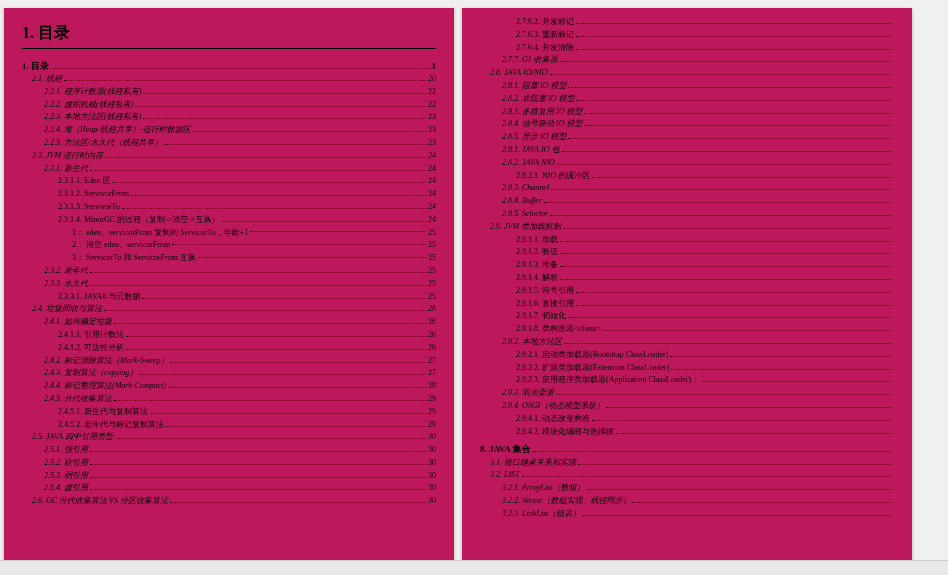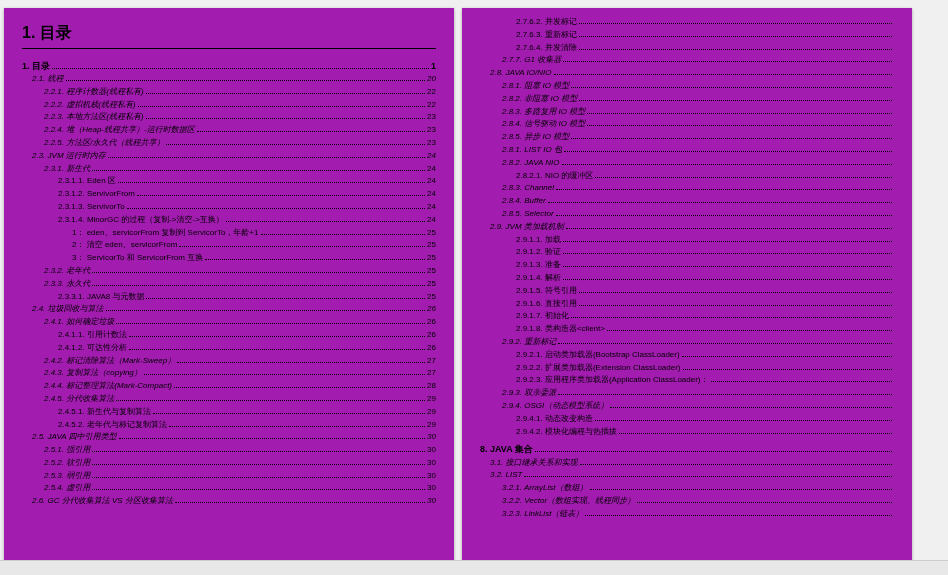--- a/index.html
+++ b/index.html
@@ -6,31 +6,32 @@
     margin: 0;
     padding: 0;
     background: #f0f0f0;
     font-family: "SimSun", "Microsoft YaHei", sans-serif;
     width: 948px;
     height: 575px;
     overflow: hidden;
     display: flex;
   }
   .page {
-    background: #a21caf;
+    background: #be185d;
     width: 450px;
     height: 555px;
     margin: 8px 4px;
     box-shadow: 0 1px 3px rgba(0,0,0,0.3);
     padding: 8px 18px;
     box-sizing: border-box;
     font-size: 8px;
     line-height: 1.6;
     color: #000;
     overflow: hidden;
+    font-family: Liberation Serif, serif;
   }
   .page-title {
     font-size: 16px;
     font-weight: bold;
     margin: 4px 0 10px 0;
     border-bottom: 1.5px solid #000;
     padding-bottom: 2px;
   }
   .toc-row {
     display: flex;
@@ -46,21 +47,21 @@
     margin: 0 2px 2px 2px;
     min-width: 10px;
   }
   .toc-page {
     flex: 0 0 auto;
   }
   .lvl1 { font-weight: bold; margin-left: 0; font-size:9px; margin-top:4px;}
   .lvl2 { margin-left: 10px; font-style: italic; }
   .lvl3 { margin-left: 22px; }
   .lvl4 { margin-left: 36px; }
-  .lvl5 { margin-left: 50px; }
+  .lvl5 { margin-left: 50px; align-items: center; }
   .statusbar {
     position: absolute;
     bottom: 0;
     left: 0;
     right: 0;
     height: 14px;
     background: #e8e8e8;
     border-top: 1px solid #ccc;
   }
   .bold { font-weight: bold; }
@@ -296,21 +297,21 @@
         <span class="toc-label italic">2.8.4. 信号驱动 IO 模型</span>
         <span class="toc-dots"></span>
         <span class="toc-page"></span>
       </div>
       <div class="toc-row lvl3">
         <span class="toc-label italic">2.8.5. 异步 IO 模型</span>
         <span class="toc-dots"></span>
         <span class="toc-page"></span>
       </div>
       <div class="toc-row lvl3">
-        <span class="toc-label italic">2.8.1. LIST IO 包</span>
+        <span class="toc-label italic">2.8.1. JAVA IO 包</span>
         <span class="toc-dots"></span>
         <span class="toc-page"></span>
       </div>
       <div class="toc-row lvl3">
         <span class="toc-label italic">2.8.2. JAVA NIO</span>
         <span class="toc-dots"></span>
         <span class="toc-page"></span>
       </div>
       <div class="toc-row lvl4">
         <span class="toc-label">2.8.2.1. NIO 的缓冲区</span>
@@ -371,21 +372,21 @@
         <span class="toc-label">2.9.1.7. 初始化</span>
         <span class="toc-dots"></span>
         <span class="toc-page"></span>
       </div>
       <div class="toc-row lvl4">
         <span class="toc-label">2.9.1.8. 类构造器&lt;client&gt;</span>
         <span class="toc-dots"></span>
         <span class="toc-page"></span>
       </div>
       <div class="toc-row lvl3">
-        <span class="toc-label italic">2.9.2. 重新标记</span>
+        <span class="toc-label italic">2.9.2. 本地方法区</span>
         <span class="toc-dots"></span>
         <span class="toc-page"></span>
       </div>
       <div class="toc-row lvl4">
         <span class="toc-label">2.9.2.1. 启动类加载器(Bootstrap ClassLoader)</span>
         <span class="toc-dots"></span>
         <span class="toc-page"></span>
       </div>
       <div class="toc-row lvl4">
         <span class="toc-label">2.9.2.2. 扩展类加载器(Extension ClassLoader)</span>

